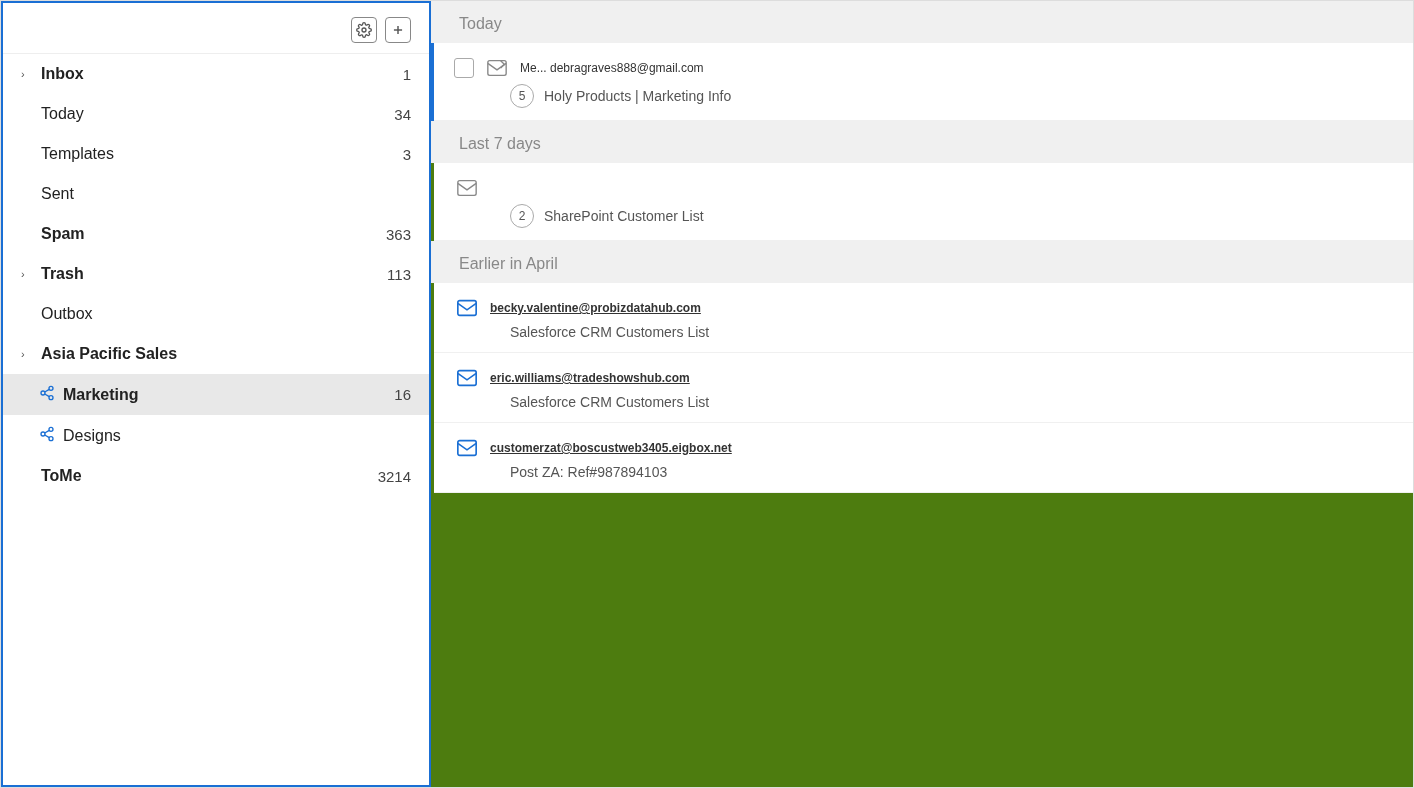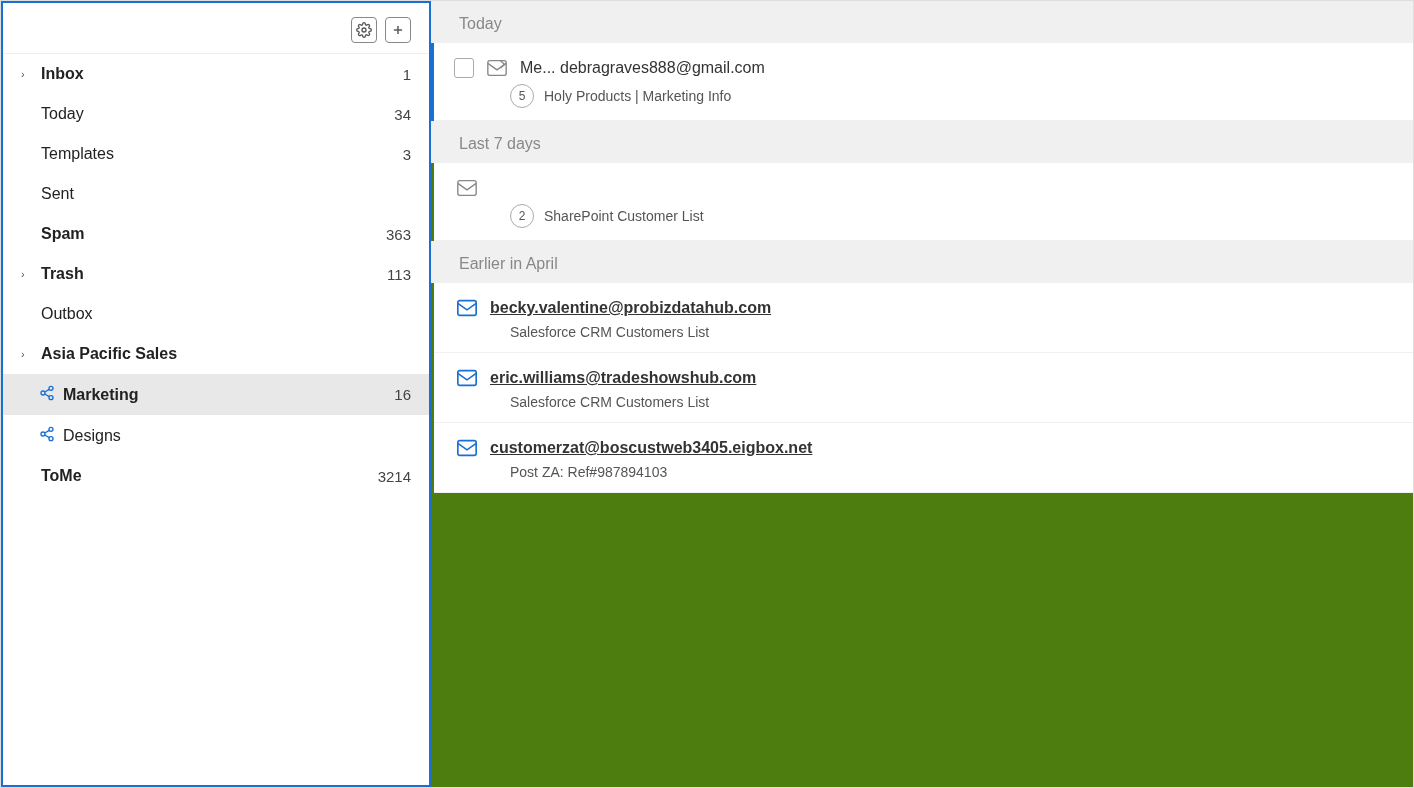--- a/index.html
+++ b/index.html
@@ -169,21 +169,21 @@
       display: flex;
       align-items: center;
       justify-content: center;
     }
     .email-icon svg {
       width: 22px;
       height: 22px;
     }
 
     .email-sender {
-      font-size: 16px;
+      font-size: 12px;
       color: #333;
       font-weight: 400;
       flex: 1;
     }
     .email-sender.bold {
       font-weight: 700;
       text-decoration: underline;
     }
 
     .email-row-bottom {

